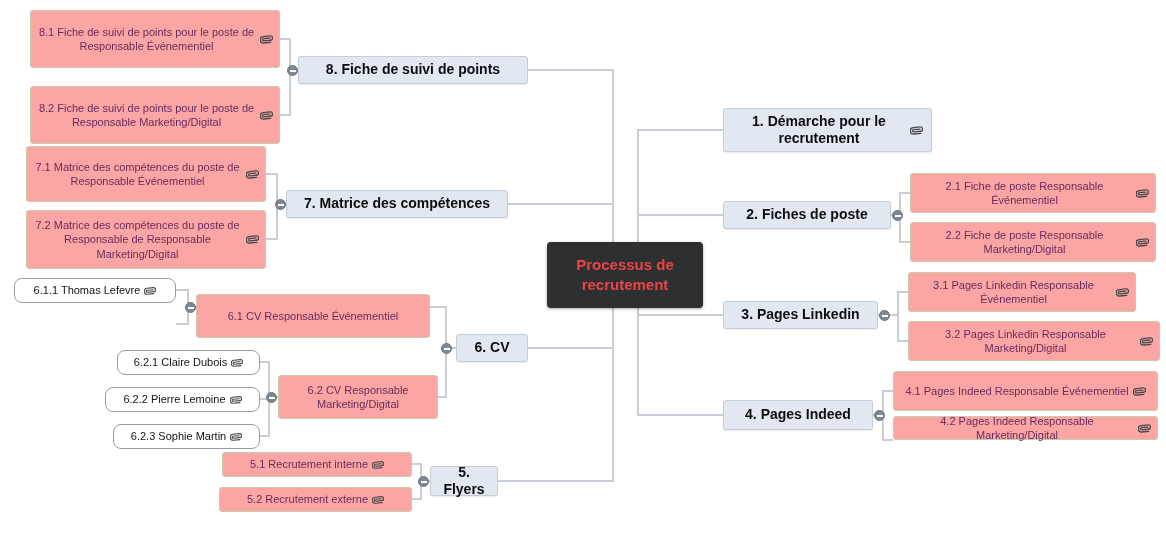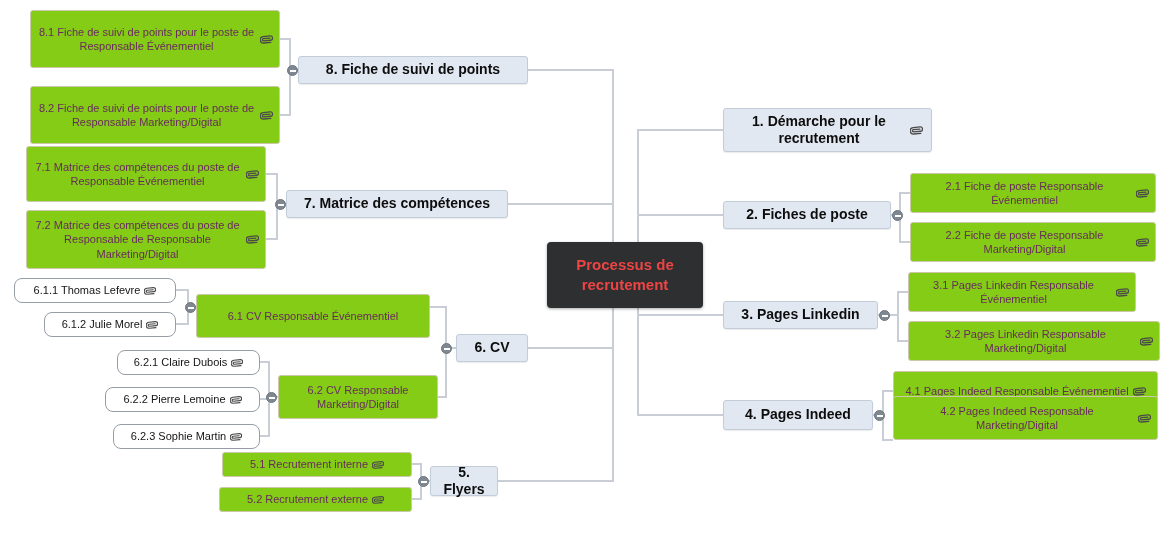--- a/index.html
+++ b/index.html
@@ -1,21 +1,21 @@
 <!DOCTYPE html>
 <html><head>
 <meta charset="utf-8">
 <style>
   html,body{margin:0;padding:0;background:#ffffff;}
   #canvas{position:relative;width:1166px;height:533px;background:#ffffff;overflow:hidden;
           font-family:"Liberation Sans",sans-serif;}
   .wires{position:absolute;left:0;top:0;}
   .node{position:absolute;box-sizing:border-box;display:flex;align-items:center;
         justify-content:center;gap:4px;text-align:center;}
-  .leaf{background:#84cc16;border:1px solid #ccc9ab;border-radius:3px;color:#682c5b;
+  .leaf{background:#fca5a5;border:1px solid #ccc9ab;border-radius:3px;color:#682c5b;
         font-size:11px;line-height:1.3;padding:2px 6px;}
   .person{background:#ffffff;border:1px solid #979da6;border-radius:8px;color:#141414;
         font-size:11px;line-height:1.2;padding:6px 7px;}
   .branch{background:#e2e8f2;border:1px solid #c3ccd9;border-radius:3px;color:#0d0d0d;
         font-weight:bold;font-size:14px;line-height:1.25;padding:2px 8px;
         box-shadow:0 1px 1px rgba(0,0,0,0.08);}
   .center{background:#2d2f30;border-radius:4px;color:#ef4444;font-weight:bold;
         font-size:15px;line-height:1.35;box-shadow:0 1px 3px rgba(0,0,0,0.35);}
   .clip{flex:0 0 auto;}
   .toggle{position:absolute;width:11px;height:11px;border-radius:50%;background:#7f8791;
@@ -116,26 +116,20 @@
   <div class="node branch" style="left:286px;top:190px;width:222px;height:28px">
     <span class="txt">7. Matrice des compétences</span>
   </div>
 
   <div class="node person" style="left:14px;top:278px;width:162px;height:25px">
     <span class="txt">6.1.1 Thomas Lefevre</span>
     <svg class="clip" width="12" height="14">
         <use href="#pc" width="12" height="14"></use>
       </svg>
   </div>
-  <div class="node person" style="left:44px;top:312px;width:132px;height:25px">
-    <span class="txt">6.1.2 Julie Morel</span>
-    <svg class="clip" width="12" height="14">
-        <use href="#pc" width="12" height="14"></use>
-      </svg>
-  </div>
   <div class="node leaf" style="left:196px;top:294px;width:234px;height:44px">
     <span class="txt">6.1 CV Responsable Événementiel</span>
   </div>
   <div class="node person" style="left:117px;top:350px;width:143px;height:25px">
     <span class="txt">6.2.1 Claire Dubois</span>
     <svg class="clip" width="12" height="14">
         <use href="#pc" width="12" height="14"></use>
       </svg>
   </div>
   <div class="node person" style="left:105px;top:387px;width:155px;height:25px">
@@ -214,20 +208,20 @@
 
   <div class="node branch" style="left:723px;top:400px;width:150px;height:30px">
     <span class="txt">4. Pages Indeed</span>
   </div>
   <div class="node leaf" style="left:893px;top:371px;width:265px;height:40px">
     <span class="txt">4.1 Pages Indeed Responsable Événementiel</span>
     <svg class="clip" width="13" height="15">
         <use href="#pc" width="13" height="15"></use>
       </svg>
   </div>
-  <div class="node leaf" style="left:893px;top:396px;width:265px;height:44px">
+  <div class="node leaf" style="left:893px;top:416px;width:265px;height:24px">
     <span class="txt">4.2 Pages Indeed Responsable Marketing/Digital</span>
     <svg class="clip" width="13" height="15">
         <use href="#pc" width="13" height="15"></use>
       </svg>
   </div>
 
 </div>
 
 </body></html>

